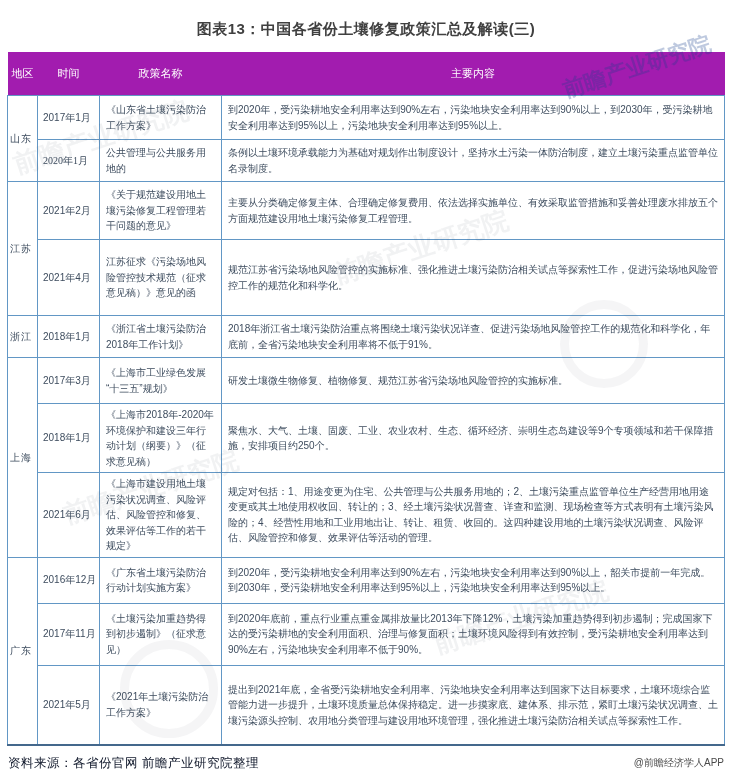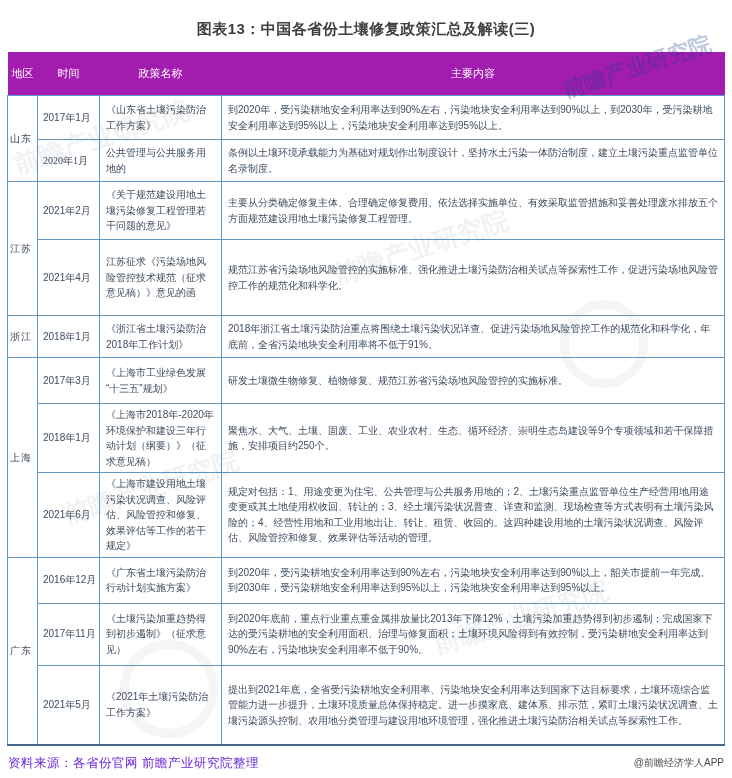--- a/index.html
+++ b/index.html
@@ -26,21 +26,21 @@
   }
   td.region{width:30px;padding:2px;letter-spacing:1px;}
   td.time{white-space:nowrap;padding-left:5px;}
   td.policy{text-align:left;margin-left:44px;}
   td.content{text-align:left;}
   .footer{
     position:absolute;left:0;right:0;bottom:6px;height:18px;
     display:flex;justify-content:space-between;align-items:center;
     padding:0 8px;
   }
-  .source{font-size:12.5px;color:#6d28d9;letter-spacing:.5px;}
+  .source{font-size:12.5px;color:#0f172a;letter-spacing:.5px;}
   .credit{font-size:10px;color:#4a4a4a;}
   
   .wm{
     position:absolute;pointer-events:none;white-space:nowrap;
     transform:rotate(-18deg);font-weight:bold;z-index:5;
   }
   .wm-light{color:rgba(60,70,80,0.07);font-size:26px;}
   .wm-header{color:rgba(20,60,140,0.28);font-size:22px;}
   .ring{
     position:absolute;pointer-events:none;border-radius:50%;

